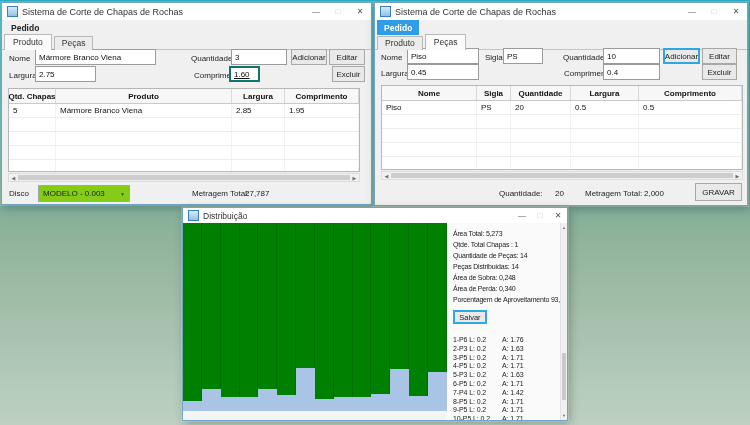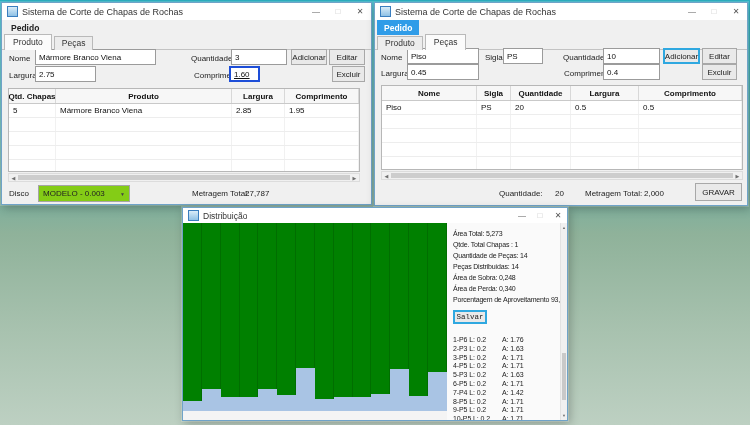--- a/index.html
+++ b/index.html
@@ -18,21 +18,21 @@
   .menu-item{padding:0 7px;display:flex;align-items:center;color:#222;font-weight:bold;}
   .menu-item.hl{background:#2f9ce8;color:#fff;}
   .tabstrip{height:15px;display:flex;align-items:flex-end;padding-left:2px;position:relative;}
   .tabstrip::after{content:"";position:absolute;left:0;right:0;bottom:0;height:1px;background:#c3c3c3;}
   .tab{font-size:8.5px;padding:1px 7px 2px 7px;background:#ececec;border:1px solid #b9b9b9;border-bottom:none;
     margin-right:2px;color:#333;position:relative;z-index:1;}
   .tab.active{background:#fbfbfb;z-index:3;padding:2px 8px 3px 8px;}
   .lbl{position:absolute;font-size:8px;color:#222;white-space:nowrap;}
   .inp{position:absolute;background:#fff;border:1px solid #9b9b9b;font-size:8px;padding:0 3px;display:flex;
     align-items:center;color:#111;box-sizing:border-box;white-space:nowrap;overflow:hidden;}
-  .inp.focus{border:2px solid #1d4ed8;text-decoration:underline;}
+  .inp.focus{border:2px solid #0f766e;text-decoration:underline;}
   .btn{position:absolute;background:#e9e9e9;border:1px solid #a8a8a8;font-size:8px;display:flex;align-items:center;
     justify-content:center;color:#222;box-sizing:border-box;white-space:nowrap;}
   .btn.focus{border:2px solid #2fa8e0;}
   .table{position:absolute;background:#fff;border:1px solid #b7b7b7;box-sizing:border-box;overflow:hidden;}
   .thead{display:grid;height:14px;background:#f7f7f7;border-bottom:1px solid #c9c9c9;font-weight:bold;font-size:8px;color:#111;}
   .thead>div{border-right:1px solid #d8d8d8;display:flex;align-items:center;justify-content:center;overflow:hidden;white-space:nowrap;}
   .trow{display:grid;height:13px;font-size:8px;color:#111;border-bottom:1px solid #ededed;}
   .trow>div{border-right:1px solid #f1f1f1;display:flex;align-items:center;padding-left:4px;overflow:hidden;white-space:nowrap;}
   .grid-left{grid-template-columns:47px 176px 53px 1fr;text-align:center;}
   .grid-right{grid-template-columns:95px 34px 60px 68px 1fr;}
@@ -44,21 +44,21 @@
   .combo .caret{margin-left:auto;font-size:5px;color:#444;padding-left:6px;}
   
   #win-dist .titlebar{height:15px;font-size:8.5px;}
   #win-dist .tb-btn{width:18px;}
   .slab{position:absolute;left:0;top:15px;width:264px;height:188px;background:#a9c4e4;display:flex;align-items:flex-start;}
   .bar{flex:0 0 calc(100%/14);background:#008000;border-right:1px solid rgba(0,95,0,.55);box-sizing:border-box;}
   .slab-strip{position:absolute;left:0;top:203px;width:264px;height:9px;background:#f4f4f4;}
   .dist-panel{position:absolute;left:264px;top:15px;width:113px;height:197px;background:#fafafa;
     padding:5px 0 0 6px;box-sizing:border-box;overflow:hidden;}
   .stat-line{font-size:7px;letter-spacing:-0.2px;line-height:11px;white-space:nowrap;color:#1a1a1a;}
-  .salvar{position:static;margin-top:5px;width:34px;height:14px;font-size:7.5px;font-family:Liberation Mono, monospace;}
+  .salvar{position:static;margin-top:5px;width:34px;height:14px;font-size:7.5px;}
   .plist{margin-top:12px;}
   .prow{display:flex;font-size:7px;letter-spacing:-0.1px;line-height:8.8px;white-space:nowrap;color:#1a1a1a;}
   .prow .pl{width:49px;flex:0 0 auto;}
   .vscroll{position:absolute;right:0;top:15px;width:7px;height:197px;background:#f0f0f0;border-left:1px solid #e2e2e2;box-sizing:border-box;}
   .vs-arrow{height:9px;display:flex;align-items:center;justify-content:center;font-size:4px;color:#6f6f6f;}
   .vs-down{position:absolute;bottom:0;left:0;right:0;}
   .vs-thumb{position:absolute;left:1px;right:1px;top:66%;height:24%;background:#c9c9c9;}
 </style>
 </head>
 <body>

